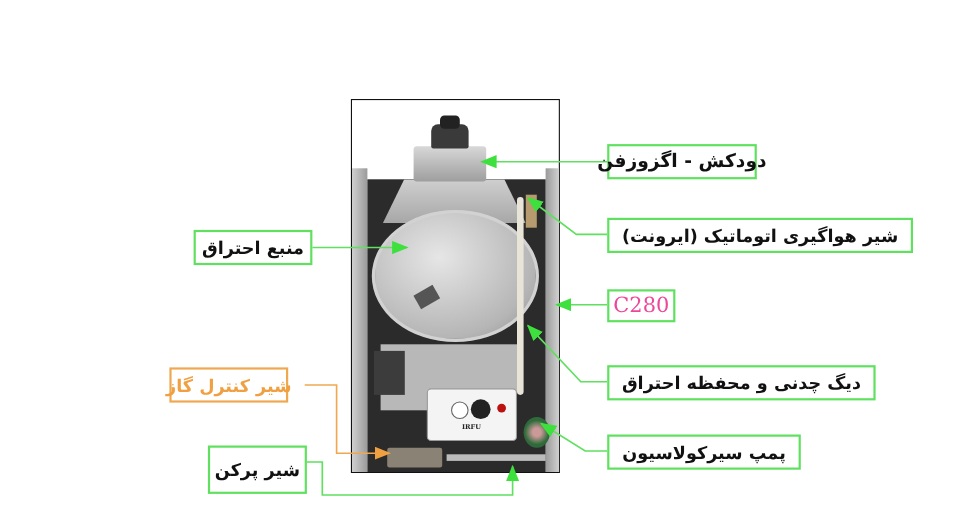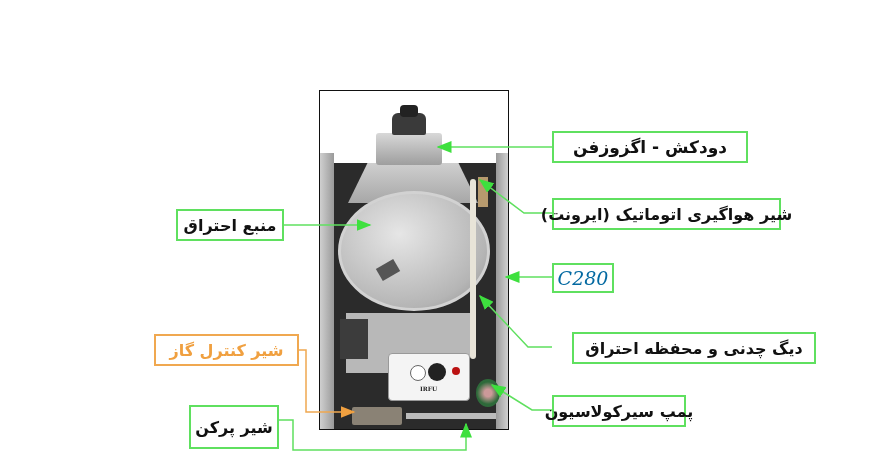--- a/index.html
+++ b/index.html
@@ -2,21 +2,21 @@
 <html><head>
 <meta charset="utf-8">
 <style>
   html,body{margin:0;padding:0;background:#ffffff;}
   body{width:879px;height:470px;position:relative;overflow:hidden;font-family:"DejaVu Sans",sans-serif;}
   .frame{position:absolute;left:319px;top:90px;width:190px;height:340px;border:1px solid #111;background:#fff;box-sizing:border-box;overflow:hidden;}
   .abs{position:absolute;}
   .label{position:absolute;background:#fff;box-sizing:border-box;display:flex;align-items:center;justify-content:center;direction:rtl;font-family:"DejaVu Sans",sans-serif;font-weight:bold;white-space:nowrap;padding:0 6px;}
   .label.green{border:2px solid #5fe05f;color:#111;}
   .label.orange{border:2px solid #f0a850;color:#f0a040;}
-  .label.cyan-text{color:#0369a1;font-family:"DejaVu Serif",serif;font-weight:normal;font-style:italic;}
+  .label.cyan-text{color:#ec4899;font-family:"DejaVu Serif",serif;font-weight:normal;}
   svg.overlay{position:absolute;left:0;top:0;pointer-events:none;}
 </style>
 </head>
 <body>
 
 <div class="frame">
 
   <div class="abs" style="left:0;top:62px;width:14px;height:280px;background:linear-gradient(90deg,#cfcfcf,#9a9a9a);"></div>
   <div class="abs" style="right:0;top:62px;width:12px;height:280px;background:linear-gradient(90deg,#9a9a9a,#d0d0d0);"></div>
 
@@ -66,20 +66,20 @@
     <polyline points="552,347 528,347 480,296" marker-end="url(#ag)"></polyline>
     <polyline points="552,410 532,410 492,385" marker-end="url(#ag)"></polyline>
     <line x1="282" y1="225" x2="370" y2="225" marker-end="url(#ag)"></line>
     <polyline points="277,420 293,420 293,450 466,450 466,424" marker-end="url(#ag)"></polyline>
   </g>
   <g stroke="#f0a850" stroke-width="1.5" fill="none">
     <polyline points="277,350 306,350 306,412 354,412" marker-end="url(#ao)"></polyline>
   </g>
 </svg>
 
-<div class="label green" style="left:552px;top:131px;width:196px;height:32px;font-size:17px;">دودکش - اگزوزفن</div>
-<div class="label green" style="left:552px;top:198px;width:229px;height:32px;font-size:16px;">شیر هواگیری اتوماتیک (ایرونت)</div>
+<div class="label green" style="left:552px;top:131px;width:136px;height:32px;font-size:17px;">دودکش - اگزوزفن</div>
+<div class="label green" style="left:552px;top:198px;width:278px;height:32px;font-size:16px;">شیر هواگیری اتوماتیک (ایرونت)</div>
 <div class="label green cyan-text" style="left:552px;top:263px;width:62px;height:30px;font-size:19px;">C280</div>
-<div class="label green" style="left:552px;top:332px;width:244px;height:32px;font-size:16px;margin-left:20px;">دیگ چدنی و محفظه احتراق</div>
-<div class="label green" style="left:552px;top:395px;width:134px;height:32px;font-size:16px;">پمپ سیرکولاسیون</div>
+<div class="label green" style="left:552px;top:332px;width:244px;height:32px;font-size:16px;">دیگ چدنی و محفظه احتراق</div>
+<div class="label green" style="left:552px;top:395px;width:176px;height:32px;font-size:16px;">پمپ سیرکولاسیون</div>
 <div class="label green" style="left:176px;top:209px;width:108px;height:32px;font-size:16px;">منبع احتراق</div>
-<div class="label orange" style="left:154px;top:334px;width:145px;height:32px;font-size:16px;">شیر کنترل گاز</div>
+<div class="label orange" style="left:154px;top:334px;width:108px;height:32px;font-size:16px;">شیر کنترل گاز</div>
 <div class="label green" style="left:189px;top:405px;width:90px;height:44px;font-size:16px;">شیر پرکن</div>
 
 </body></html>

